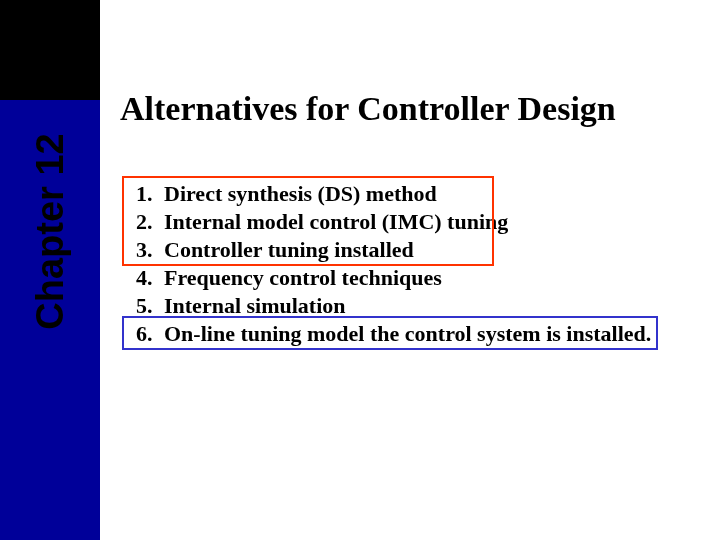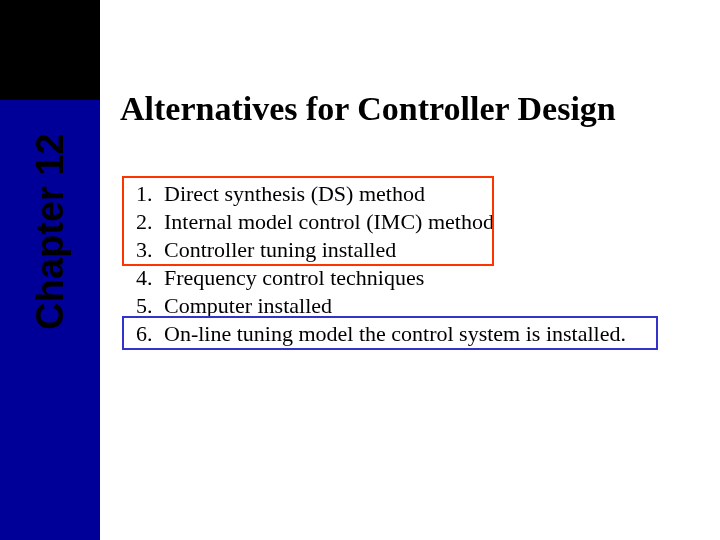--- a/index.html
+++ b/index.html
@@ -54,20 +54,21 @@
     font-size: 34px;
     font-weight: 700;
     line-height: 1.1;
     font-family: Liberation Serif, serif;
   }
   .list-wrap {
     position: absolute;
     left: 130px;
     top: 180px;
     width: 540px;
+    font-weight: bold;
   }
   .box-red {
     position: absolute;
     left: -8px;
     top: -4px;
     width: 368px;
     height: 86px;
     border: 2px solid #ff3300;
     pointer-events: none;
   }
@@ -102,21 +103,21 @@
     <div class="chapter">Chapter 12</div>
   </div>
 
   <div class="title">Alternatives for Controller Design</div>
 
   <div class="list-wrap">
     <div class="box-red"></div>
     <div class="box-blue"></div>
     <ol class="items">
       <li>Direct synthesis (DS) method</li>
-      <li>Internal model control (IMC) method</li>
+      <li>Internal model control (IMC) tuning</li>
       <li>Controller tuning installed</li>
       <li>Frequency control techniques</li>
-      <li>Computer installed</li>
+      <li>Internal simulation</li>
       <li>On-line tuning model the control system is installed.</li>
     </ol>
   </div>
 
 </div>
 
 </body></html>

